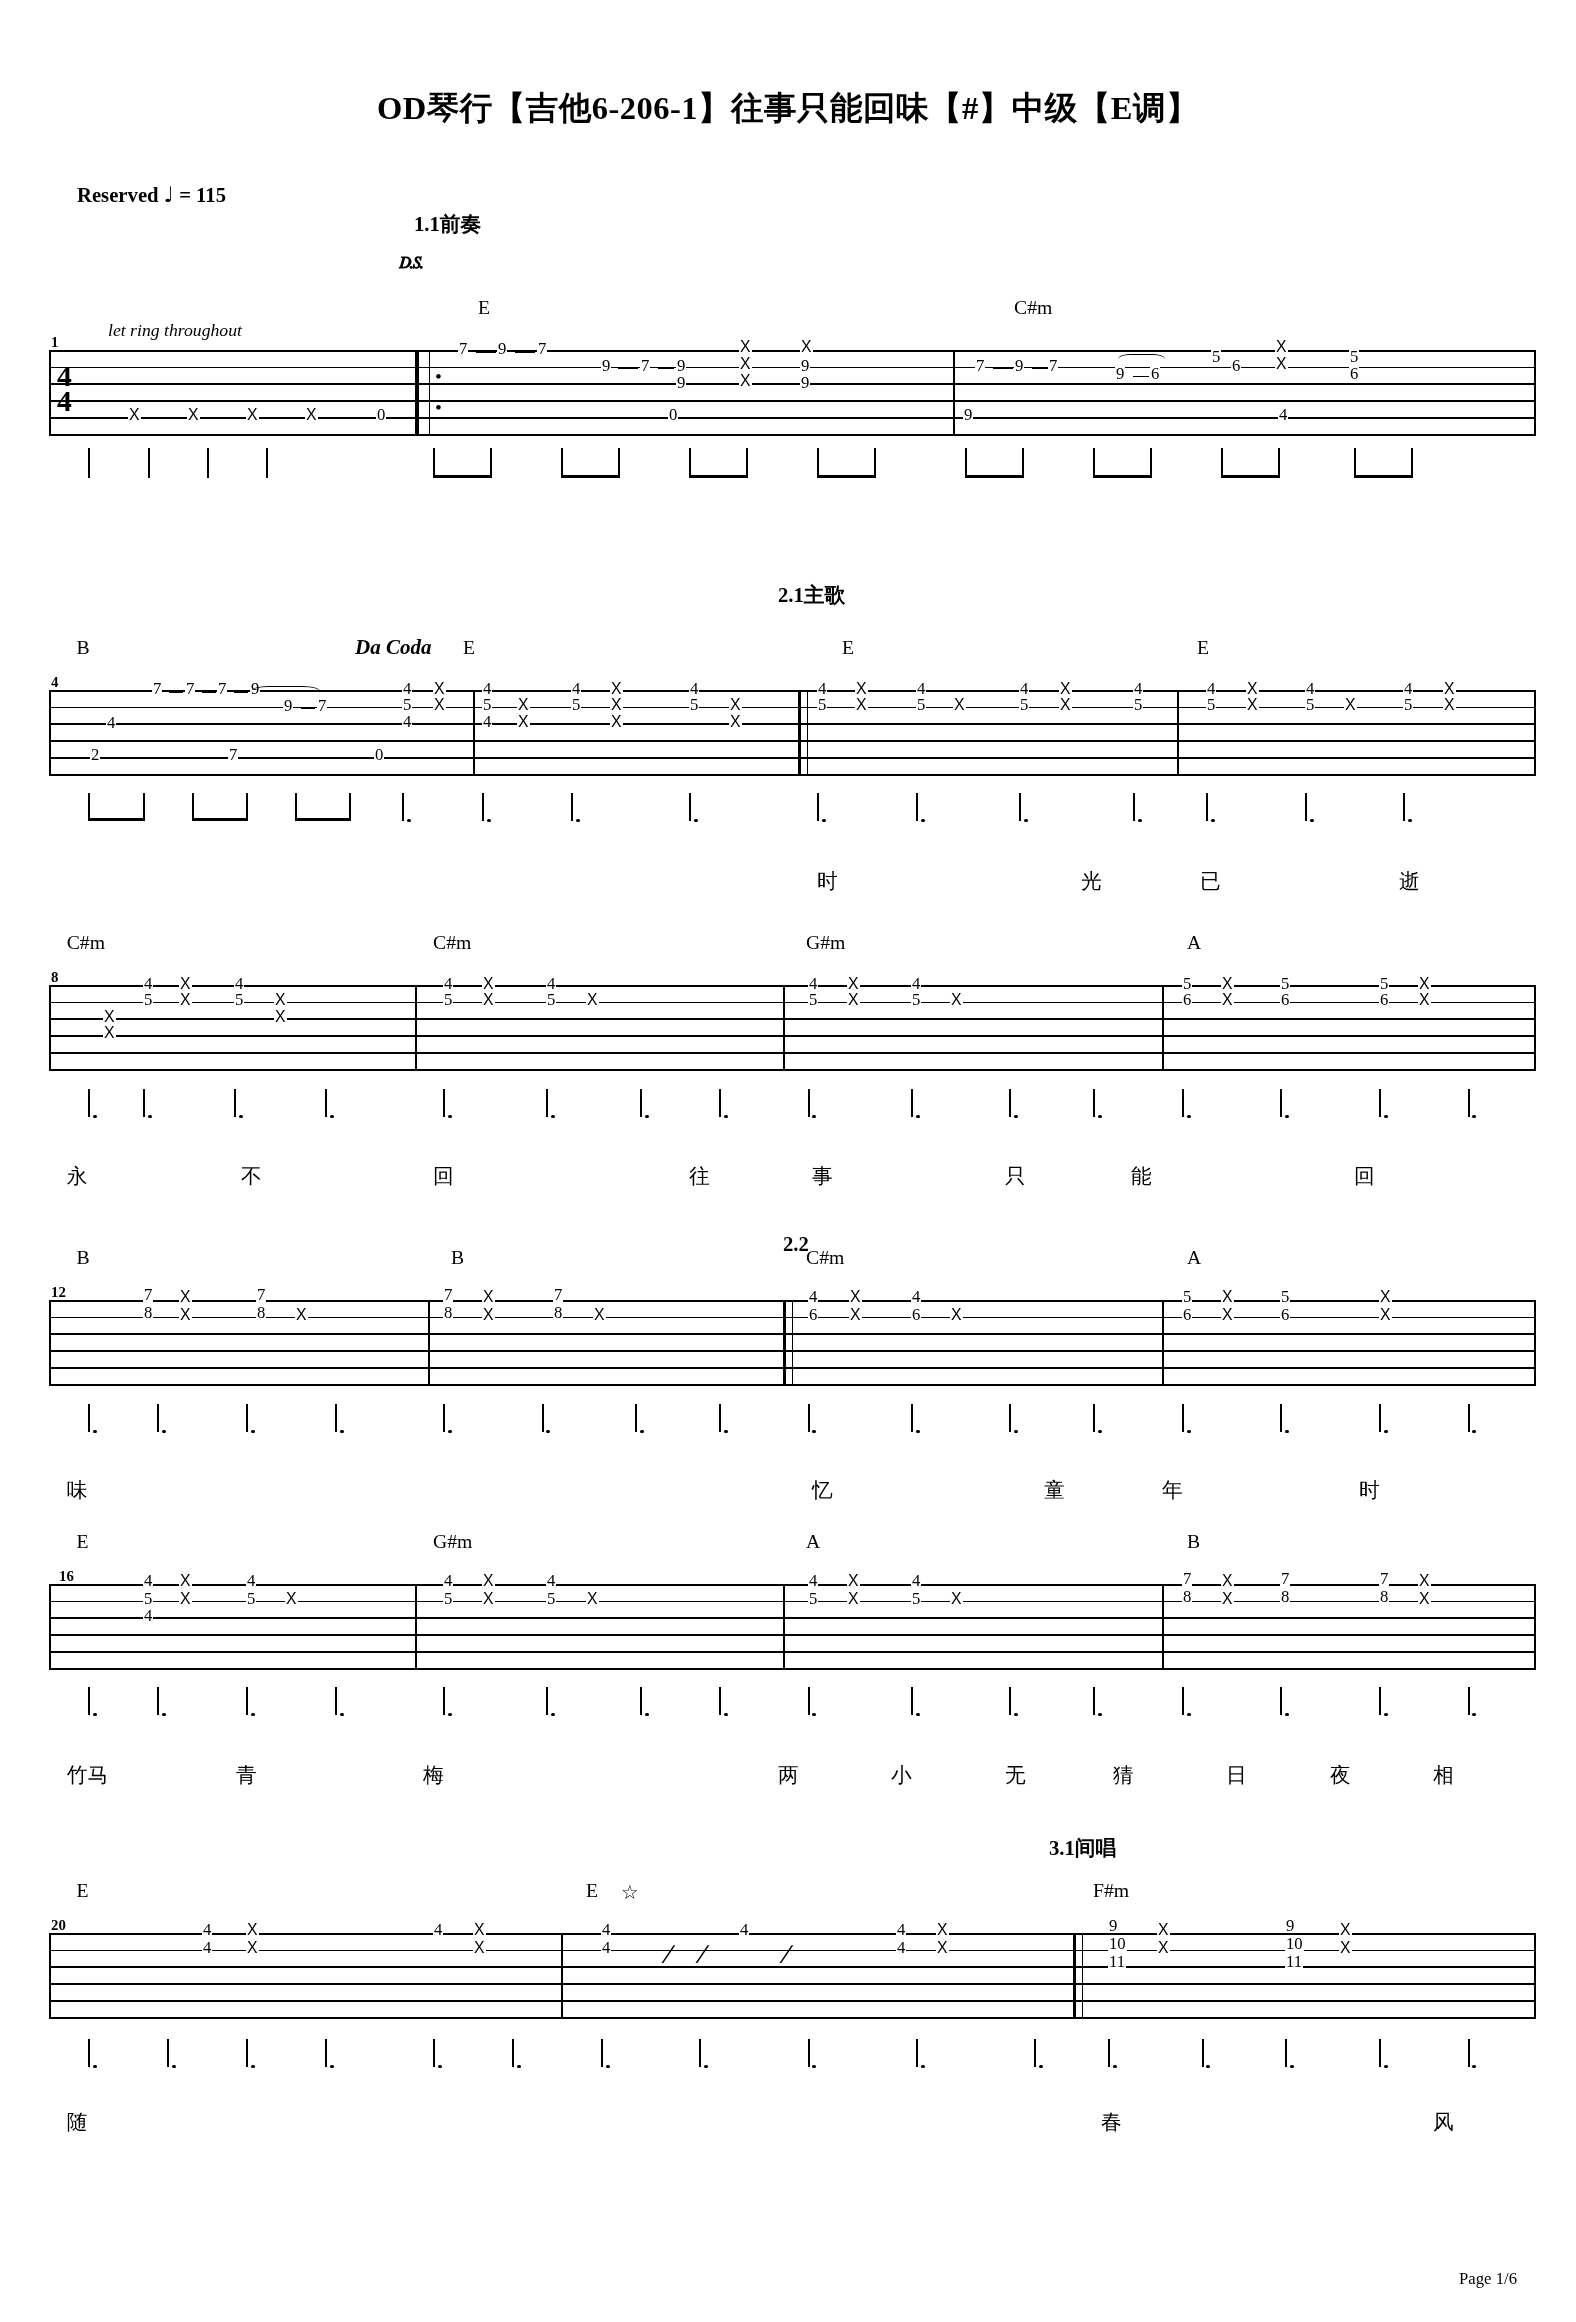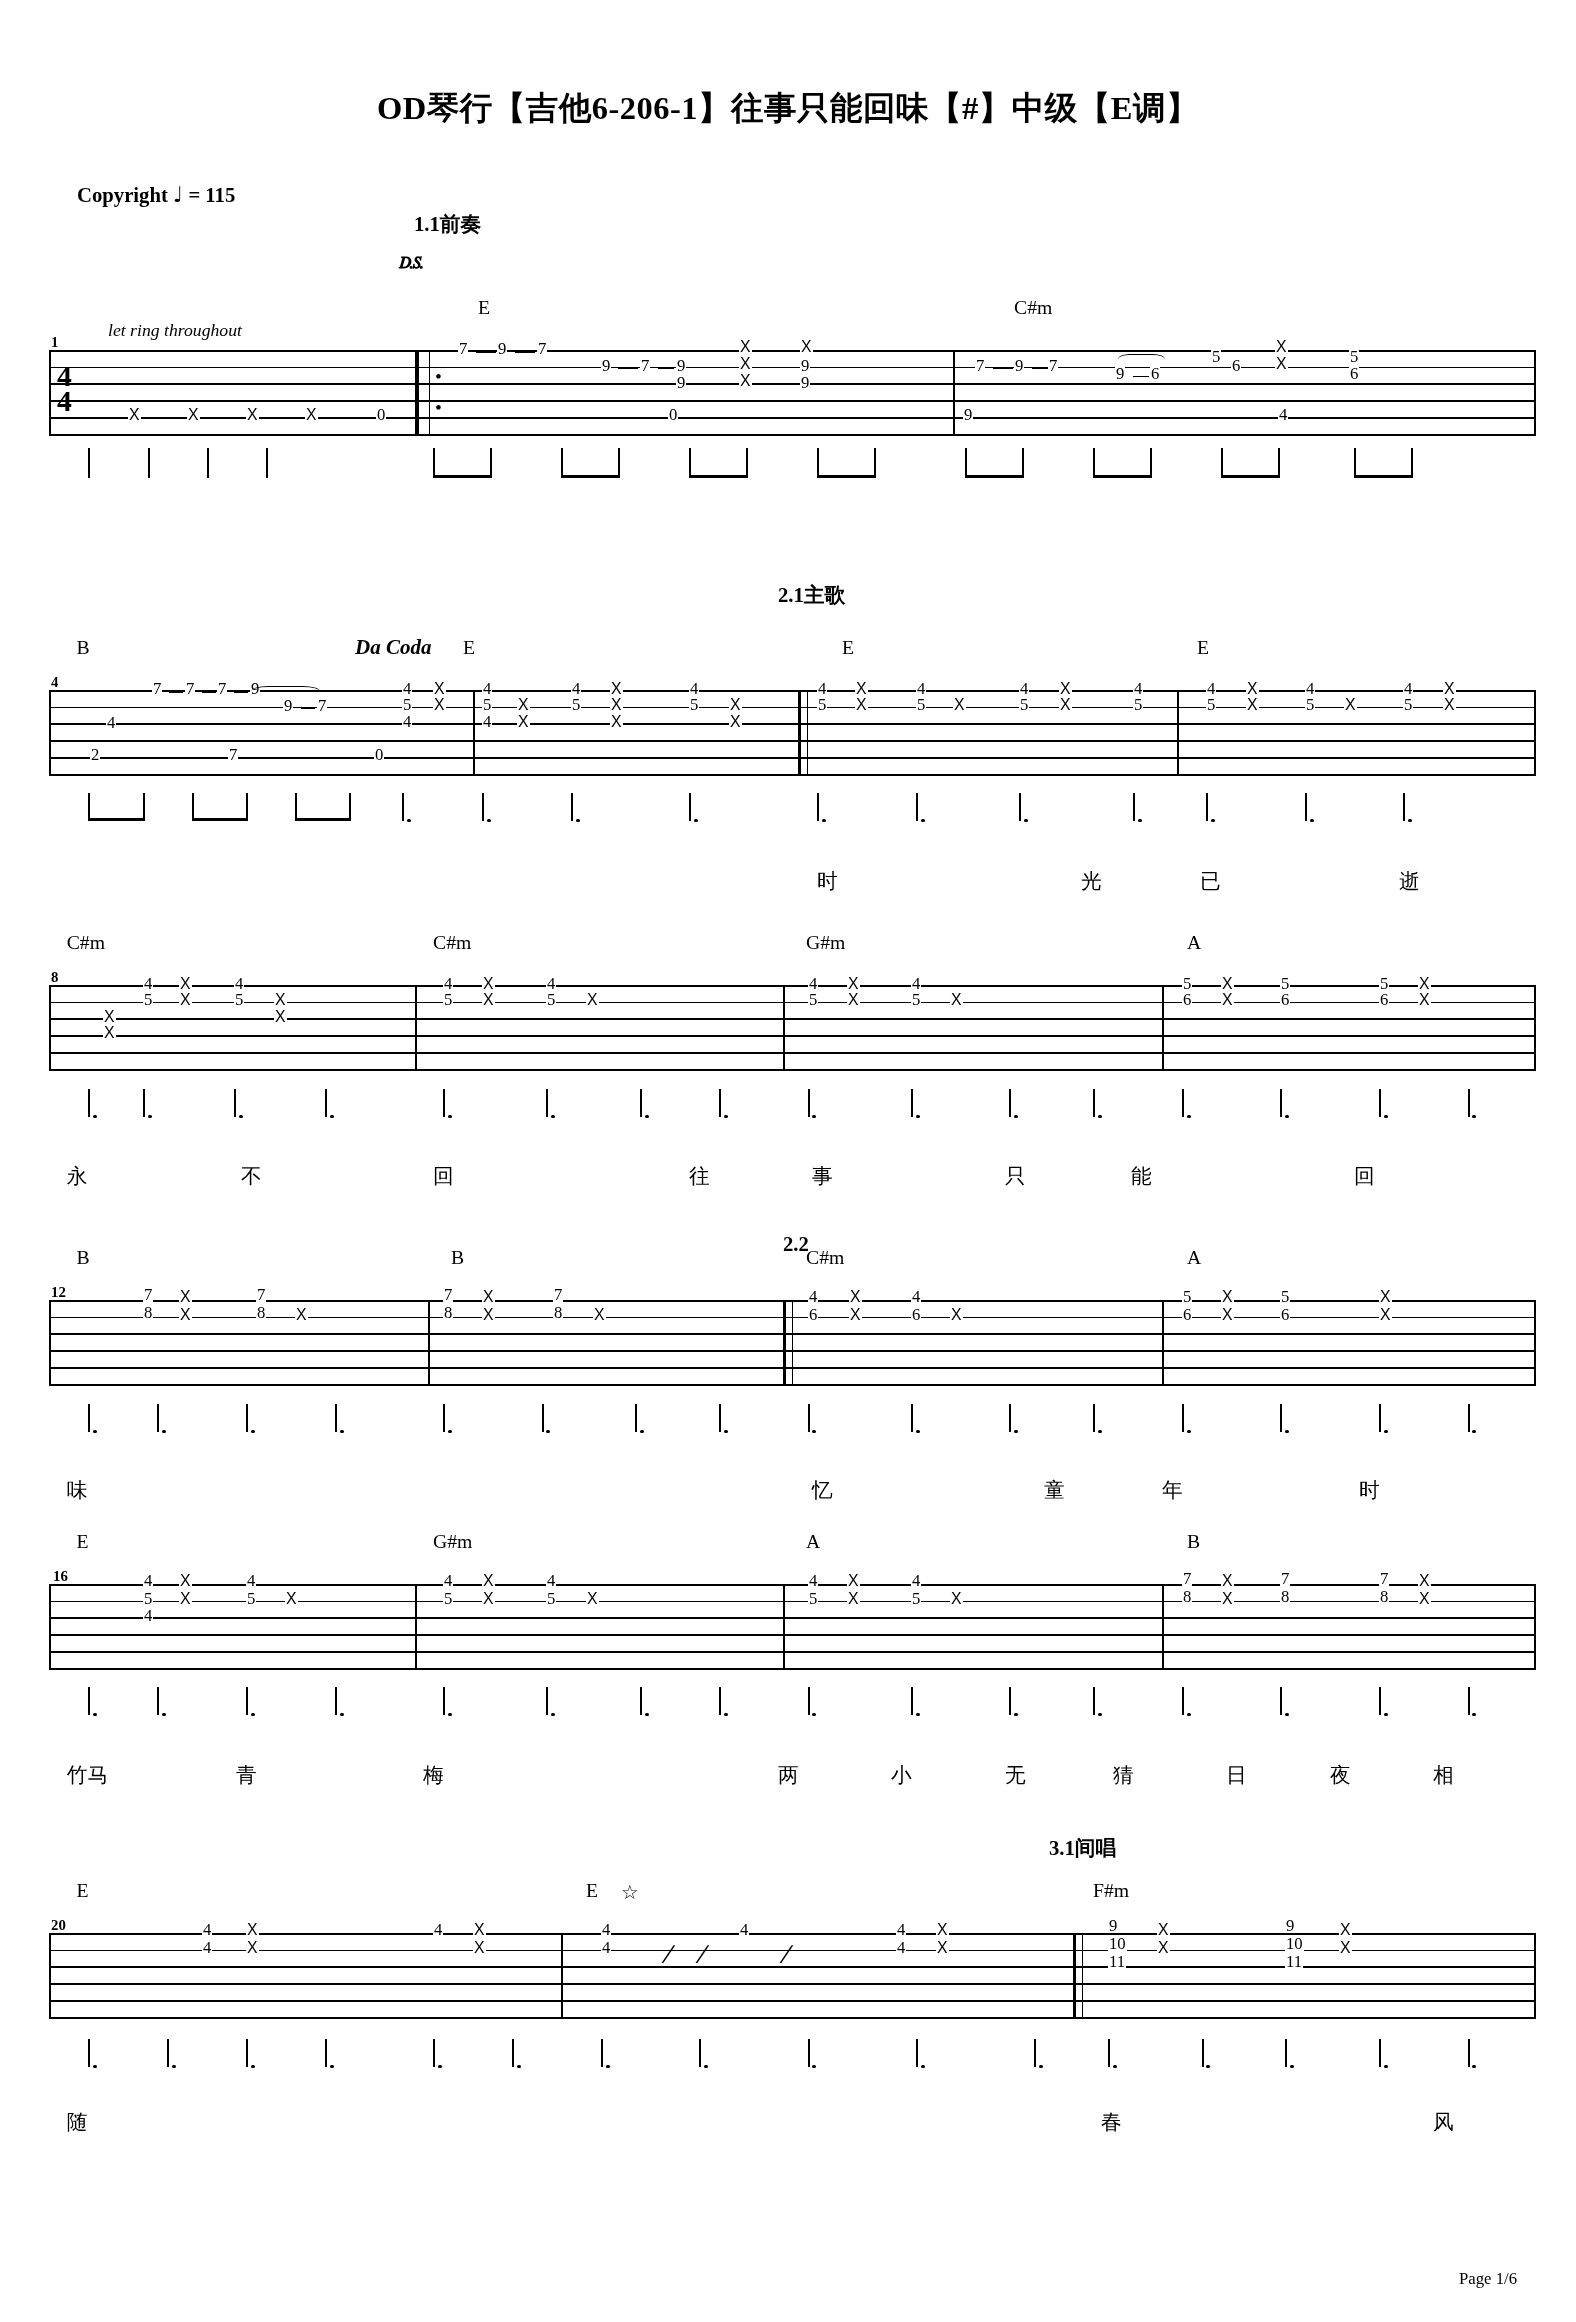--- a/index.html
+++ b/index.html
@@ -131,21 +131,21 @@
   }
 </style>
 </head>
 <body>
 
 <div class="sheet">
 
   <div class="title">OD琴行【吉他6-206-1】往事只能回味【#】中级【E调】</div>
 
   <div class="tempo">
-    <span>Copyright</span>
+    <span>Reserved</span>
     <span class="note">♩</span>
     <span class="bpm">= 115</span>
   </div>
 
   <div class="section-label" style="left:414px; top:210px;">1.1前奏</div>
   <div class="repeat-sign" style="left:399px; top:248px;">𝄉</div>
 
   <div class="section-label" style="left:778px; top:581px;">2.1主歌</div>
   <div class="section-label" style="left:783px; top:1233px;">2.2</div>
   <div class="section-label" style="left:1049px; top:1834px;">3.1间唱</div>
@@ -573,21 +573,21 @@
       <div class="line" style="top:33px;"></div>
       <div class="line" style="top:50px;"></div>
       <div class="line" style="top:67px;"></div>
       <div class="line" style="top:84px;"></div>
       <div class="startbar" style="left:0px;"></div>
       <div class="endbar" style="left:1485px;"></div>
       <div class="barline" style="left:366px;"></div>
       <div class="barline" style="left:734px;"></div>
       <div class="barline" style="left:1113px;"></div>
     </div>
-    <div class="measure-num" style="left:4px; top:-15.8px;">16</div>
+    <div class="measure-num" style="left:10px; top:-15.8px;">16</div>
     <div class="chord" style="left:27.6px; top:-54px;">E</div>
     <div class="chord" style="left:384px; top:-54px;">G#m</div>
     <div class="chord" style="left:757px; top:-54px;">A</div>
     <div class="chord" style="left:1138px; top:-54px;">B</div>
 
     <div class="tabnum" style="left:94px; top:-9.9px;">4</div>
     <div class="tabnum" style="left:94px; top:7.9px;">5</div>
     <div class="tabnum" style="left:94px; top:24.6px;">4</div>
     <div class="tabx" style="left:130px; top:-9.9px;">X</div>
     <div class="tabx" style="left:130px; top:7.9px;">X</div>

